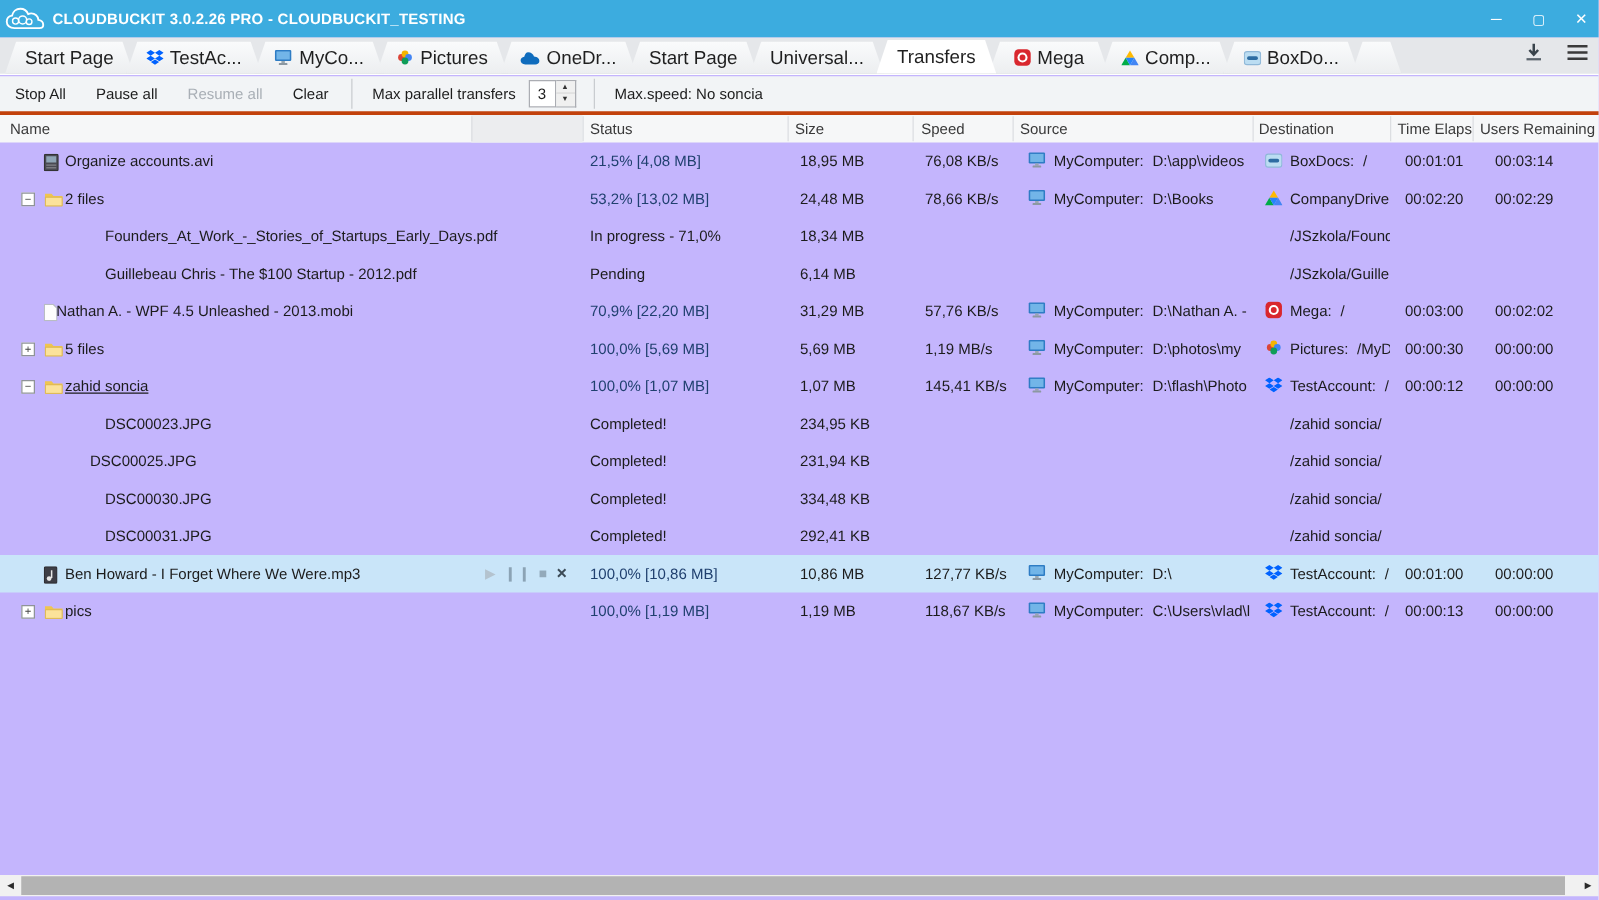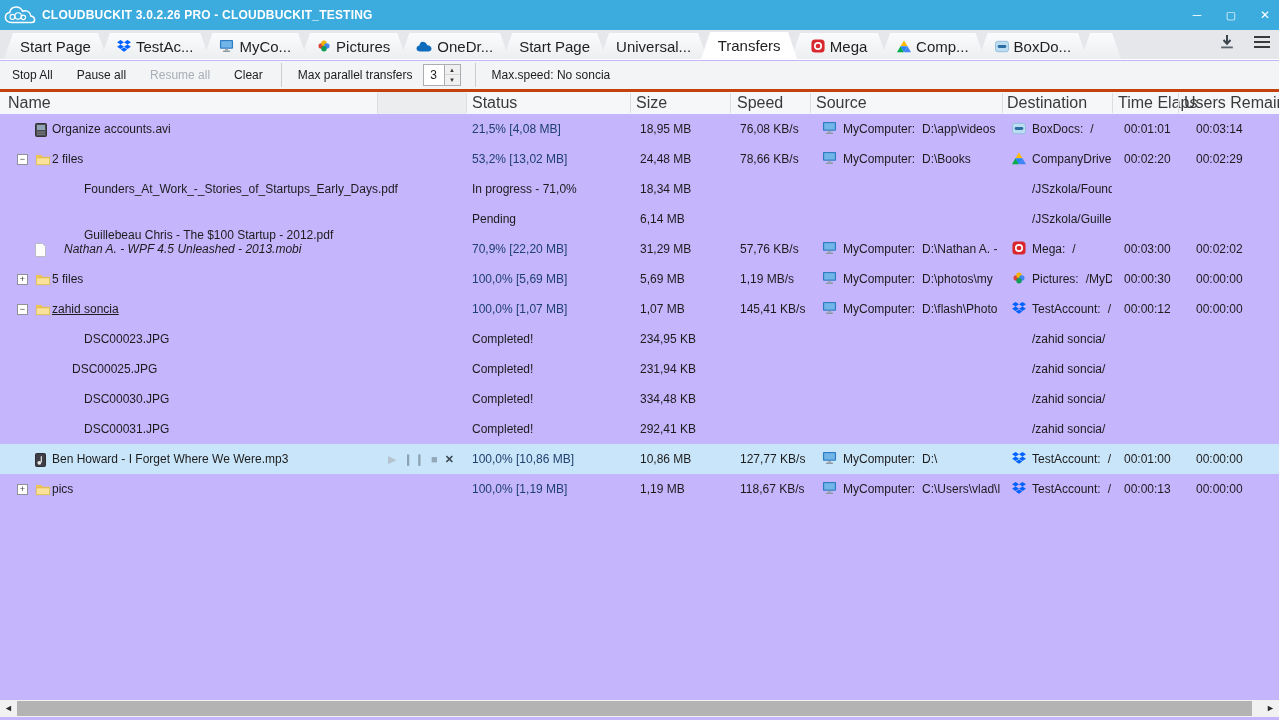--- a/index.html
+++ b/index.html
@@ -30,21 +30,21 @@
   .tool-btn.disabled { color:#A9AFB6; }
   .tool-sep { width:1px; height:24px; background:#C9CCD0; margin:0 6px; }
   .tool-label { padding:0 10px; }
   .spinner { display:flex; align-items:stretch; height:22px; }
   .spin-box { width:22px; height:22px; border:1px solid #ABADB3; background:#FFFFFF; font-size:12px; text-align:center; line-height:20px; }
   .spin-btns { display:flex; flex-direction:column; border:1px solid #ABADB3; border-left:none; }
   .spin-btn { width:15px; height:10px; background:#F0F0F0; font-size:6px; line-height:10px; text-align:center; color:#333; border-bottom:1px solid #D6D6D6; }
   .spin-btn:last-child { border-bottom:none; }
 
   
-  .thead { position:absolute; left:0; top:92px; width:1279px; height:22px; background:#F6F7F8; font-size:16px; color:#3A3A3A; }
+  .thead { position:absolute; left:0; top:92px; width:1279px; height:22px; background:#F6F7F8; font-size:12px; color:#3A3A3A; }
   .th { position:absolute; top:0; height:22px; line-height:22px; white-space:nowrap; }
   .th-sep { position:absolute; top:1px; width:1px; height:20px; background:#DCDEE1; }
   .th-block { position:absolute; left:377px; top:0; width:89px; height:22px; background:#ECEDEF; }
 
   
   .tbody { position:absolute; left:0; top:114px; width:1279px; height:390px; }
   .row { position:absolute; left:0; width:1279px; height:30px; font-size:12px; color:#1C1C1C; }
   .row.selected { background:#C9E5F9; }
   .cell { position:absolute; top:0; height:30px; line-height:30px; white-space:nowrap; overflow:hidden; }
   .c-status { left:472px; width:156px; }
@@ -289,36 +289,36 @@
         <div class="name-text" style="left: 84px;">Founders_At_Work_-_Stories_of_Startups_Early_Days.pdf</div>
         <div class="cell c-status">In progress - 71,0%</div>
         <div class="cell c-size">18,34 MB</div>
         <div class="cell c-speed"></div>
         <div class="cell c-source"></div>
         <div class="cell c-dest noicon"><span>/JSzkola/Found</span></div>
         <div class="cell c-elapsed"></div>
         <div class="cell c-remaining"></div>
       </div>
       <div class="row" style="top: 90px;">
-        <div class="name-text" style="left: 84px; margin-top: 16px;">Guillebeau Chris - The $100 Startup - 2012.pdf</div>
+        <div class="name-text" style="left: 84px;">Guillebeau Chris - The $100 Startup - 2012.pdf</div>
         <div class="cell c-status">Pending</div>
         <div class="cell c-size">6,14 MB</div>
         <div class="cell c-speed"></div>
         <div class="cell c-source"></div>
         <div class="cell c-dest noicon"><span>/JSzkola/Guille</span></div>
         <div class="cell c-elapsed"></div>
         <div class="cell c-remaining"></div>
       </div>
       <div class="row" style="top: 120px;">
         <span class="row-icon">
           <svg width="11" height="14" viewBox="0 0 11 14">
             <path d="M0.5 0.5 H7.5 L10.5 3.5 V13.5 H0.5 Z" fill="#FDFDFD" stroke="#B9BDC2"></path>
           </svg>
         </span>
-        <div class="name-text" style="left: 64px; font-style: italic;">Nathan A. - WPF 4.5 Unleashed - 2013.mobi</div>
+        <div class="name-text" style="left: 45px;">Nathan A. - WPF 4.5 Unleashed - 2013.mobi</div>
         <div class="cell c-status progress">70,9% [22,20 MB]</div>
         <div class="cell c-size">31,29 MB</div>
         <div class="cell c-speed">57,76 KB/s</div>
         <div class="cell c-source"><span class="mini-icon"><svg width="15" height="14" viewBox="0 0 16 15">
               <rect x="1" y="1" width="14" height="9.5" rx="1" fill="#2E7CC4"></rect>
               <rect x="2.3" y="2.3" width="11.4" height="6.9" fill="#72B5E8"></rect>
               <rect x="6.5" y="10.5" width="3" height="1.8" fill="#9AA7B0"></rect>
               <rect x="4.3" y="12.3" width="7.4" height="1.7" rx="0.6" fill="#8C98A2"></rect>
             </svg></span><span>MyComputer:</span><span class="src-path">D:\Nathan A. -</span></div>
         <div class="cell c-dest"><span class="mini-icon"><svg width="14" height="14" viewBox="0 0 16 16">

